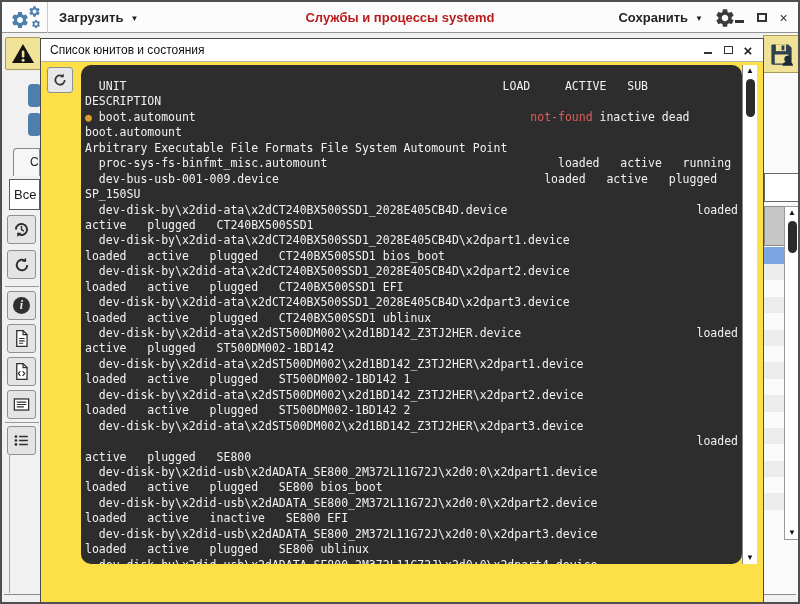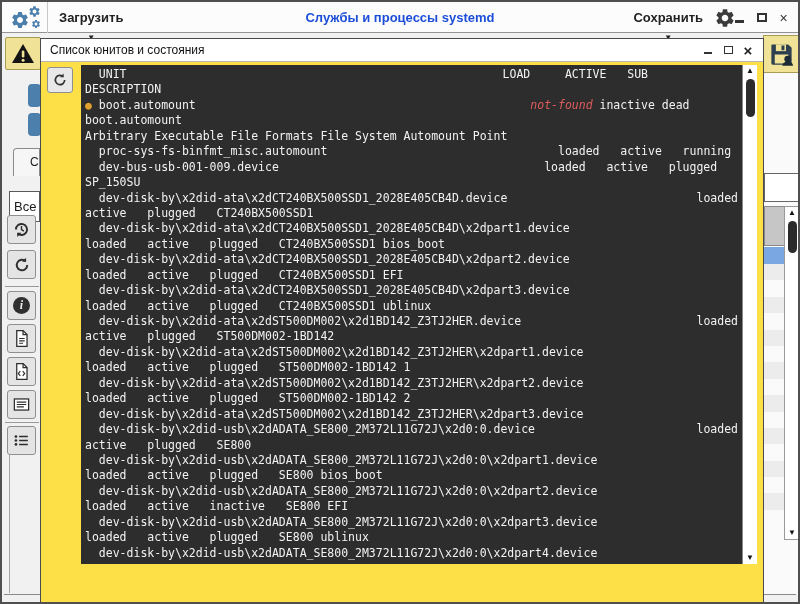--- a/index.html
+++ b/index.html
@@ -5,42 +5,42 @@
   html,body{margin:0;padding:0;background:#888;}
   *{box-sizing:border-box;}
   .window{position:relative;width:800px;height:604px;background:#f1f1f1;
           border:2px solid #4f4f4f;overflow:hidden;
           font-family:"Liberation Sans",sans-serif;color:#1a1a1a;}
   
   .toolbar{position:absolute;left:0;top:0;right:0;height:31px;background:#fcfcfc;
            border-bottom:1px solid #949494;}
   .app-logo{position:absolute;left:7px;top:2px;width:36px;height:27px;color:#4d7fad;}
   .toolbar-sep{position:absolute;left:45px;top:0;width:1px;height:31px;background:#c9c9c9;}
-  .tool-btn{position:absolute;top:8px;height:31px;display:flex;align-items:center;gap:7px;
-            font-size:13px;font-weight:600;color:#222;cursor:default;flex-direction:column;}
+  .tool-btn{position:absolute;top:0;height:31px;display:flex;align-items:center;gap:7px;
+            font-size:13px;font-weight:600;color:#222;cursor:default;}
   .tool-btn .dd{font-size:8px;color:#222;transform:translateY(1px);}
   .btn-load{left:57px;}
   .btn-save{right:95px;}
   .main-title{position:absolute;left:0;right:0;top:0;height:31px;line-height:31px;
-              text-align:center;font-size:13px;font-weight:700;color:#1d4ed8;}
+              text-align:center;font-size:13px;font-weight:700;color:#b91c1c;}
   .gear-btn{position:absolute;right:62px;top:5px;width:22px;height:22px;color:#3b3b3b;}
   .win-controls{position:absolute;right:8px;top:0;height:31px;display:flex;align-items:center;gap:9px;}
   .wc{width:13px;height:13px;display:flex;align-items:center;justify-content:center;
       font-size:14px;color:#333;}
   .minbar{width:9px;height:3px;background:#333;margin-top:7px;}
   .maxbox{width:10px;height:9px;border:2px solid #333;}
   
   .warn-btn{position:absolute;left:3px;top:35px;width:36px;height:33px;background:#f0e297;
             border:1px solid #a89c55;border-radius:2px;display:flex;align-items:center;justify-content:center;}
   .gear-tooth{position:absolute;left:26px;width:13px;height:23px;background:#4d7fad;border-radius:4px;}
   .side-tab{position:absolute;left:11px;top:146px;width:27px;height:28px;background:#f6f6f6;
             border:1px solid #8a8a8a;border-bottom:none;border-radius:4px 0 0 0;
             font-size:12px;line-height:26px;padding-left:16px;overflow:hidden;}
   .filter-box{position:absolute;left:7px;top:177px;width:31px;height:31px;background:#fff;
-              border:1px solid #5a5a5a;font-size:13px;line-height:29px;padding-left:4px;overflow:hidden;margin-top:12px;}
+              border:1px solid #5a5a5a;font-size:13px;line-height:29px;padding-left:4px;overflow:hidden;}
   .side-btn{position:absolute;left:5px;width:29px;height:29px;background:#e4e4e4;
             border:1px solid #8f8f8f;border-radius:3px;display:flex;align-items:center;
             justify-content:center;color:#2e2e2e;}
   .side-sep{position:absolute;left:3px;width:34px;height:1px;background:#9a9a9a;}
   .info-circle{width:17px;height:17px;border-radius:50%;background:#2f2f2f;color:#ececec;
                display:flex;align-items:center;justify-content:center;
                font:italic bold 12px "Liberation Serif",serif;}
   .panel-vline{position:absolute;left:7px;top:452px;width:1px;height:139px;background:#a5a5a5;}
   
   .right-bg{position:absolute;left:762px;top:32px;width:36px;height:560px;background:#fafafa;}
@@ -72,26 +72,26 @@
   .dlg-controls{margin-left:auto;display:flex;align-items:center;gap:8px;}
   .dlg-controls .wc{width:12px;height:12px;}
   .dlg-controls .minbar{width:8px;height:2.5px;margin-top:6px;}
   .dlg-controls .maxbox{width:9px;height:8px;border-width:1.5px;}
   .wc.bold{font-weight:900;font-size:15px;color:#222;}
   .dlg-body{position:relative;height:507px;}
   .refresh-btn{position:absolute;left:6px;top:5px;width:26px;height:26px;background:#e8e8e8;
                border:1px solid #8f8f8f;border-radius:3px;display:flex;align-items:center;
                justify-content:center;color:#333;}
   .console-wrap{position:absolute;left:40px;top:3px;right:6px;bottom:5px;display:flex;}
-  .console{flex:1;background:#2d2d2d;color:#f2f2f2;overflow:hidden;padding:2px 4px;
-           font-family:"DejaVu Sans Mono",monospace;font-size:11.5px;}
+  .console{flex:1;background:#2d2d2d;color:#f2f2f2;overflow:hidden;padding:14px 4px;
+           font-family:"DejaVu Sans Mono",monospace;font-size:11.5px;border-radius:10px;}
   .cline{display:flex;white-space:pre;height:15.45px;line-height:15.45px;}
   .cl{white-space:pre;}
   .cr{margin-left:auto;white-space:pre;}
-  .tc-red{color:#e05c5c;font-style:italic;}
+  .tc-red{color:#e05c5c;}
   .tc-amber{color:#e0a030;}
   .csb{width:15px;background:#fff;border-left:1px solid #888;display:flex;
        flex-direction:column;align-items:center;}
   .csb .thumb{width:9px;height:38px;}
   svg.ic{display:block;}
 </style>
 </head>
 <body>
 
 <svg width="0" height="0" style="position:absolute">
@@ -310,21 +310,21 @@
             <div class="cline"><span class="cl"><span>loaded   active   plugged   CT240BX500SSD1 EFI</span></span></div>
             <div class="cline"><span class="cl"><span>  dev-disk-by\x2did-ata\x2dCT240BX500SSD1_2028E405CB4D\x2dpart3.device</span></span></div>
             <div class="cline"><span class="cl"><span>loaded   active   plugged   CT240BX500SSD1 ublinux</span></span></div>
             <div class="cline"><span class="cl"><span>  dev-disk-by\x2did-ata\x2dST500DM002\x2d1BD142_Z3TJ2HER.device</span></span><span class="cr"><span>loaded</span></span></div>
             <div class="cline"><span class="cl"><span>active   plugged   ST500DM002-1BD142</span></span></div>
             <div class="cline"><span class="cl"><span>  dev-disk-by\x2did-ata\x2dST500DM002\x2d1BD142_Z3TJ2HER\x2dpart1.device</span></span></div>
             <div class="cline"><span class="cl"><span>loaded   active   plugged   ST500DM002-1BD142 1</span></span></div>
             <div class="cline"><span class="cl"><span>  dev-disk-by\x2did-ata\x2dST500DM002\x2d1BD142_Z3TJ2HER\x2dpart2.device</span></span></div>
             <div class="cline"><span class="cl"><span>loaded   active   plugged   ST500DM002-1BD142 2</span></span></div>
             <div class="cline"><span class="cl"><span>  dev-disk-by\x2did-ata\x2dST500DM002\x2d1BD142_Z3TJ2HER\x2dpart3.device</span></span></div>
-            <div class="cline"><span class="cl"><span>  dev-disk-by\x2did-usb\x2dADATA_SE800_2M372L11G72J\x2d0:0.device</span></span><span class="cr"><span>loaded</span></span></div>
+            <div class="cline"><span class="cr"><span>loaded</span></span></div>
             <div class="cline"><span class="cl"><span>active   plugged   SE800</span></span></div>
             <div class="cline"><span class="cl"><span>  dev-disk-by\x2did-usb\x2dADATA_SE800_2M372L11G72J\x2d0:0\x2dpart1.device</span></span></div>
             <div class="cline"><span class="cl"><span>loaded   active   plugged   SE800 bios_boot</span></span></div>
             <div class="cline"><span class="cl"><span>  dev-disk-by\x2did-usb\x2dADATA_SE800_2M372L11G72J\x2d0:0\x2dpart2.device</span></span></div>
             <div class="cline"><span class="cl"><span>loaded   active   inactive   SE800 EFI</span></span></div>
             <div class="cline"><span class="cl"><span>  dev-disk-by\x2did-usb\x2dADATA_SE800_2M372L11G72J\x2d0:0\x2dpart3.device</span></span></div>
             <div class="cline"><span class="cl"><span>loaded   active   plugged   SE800 ublinux</span></span></div>
             <div class="cline"><span class="cl"><span>  dev-disk-by\x2did-usb\x2dADATA_SE800_2M372L11G72J\x2d0:0\x2dpart4.device</span></span></div>
           </div>
         <div class="csb">

